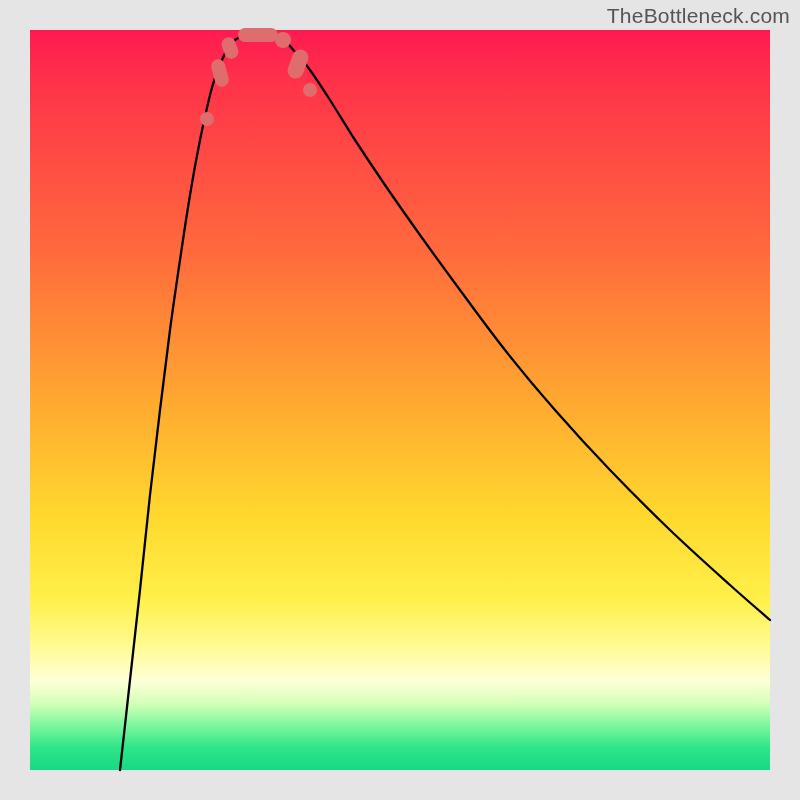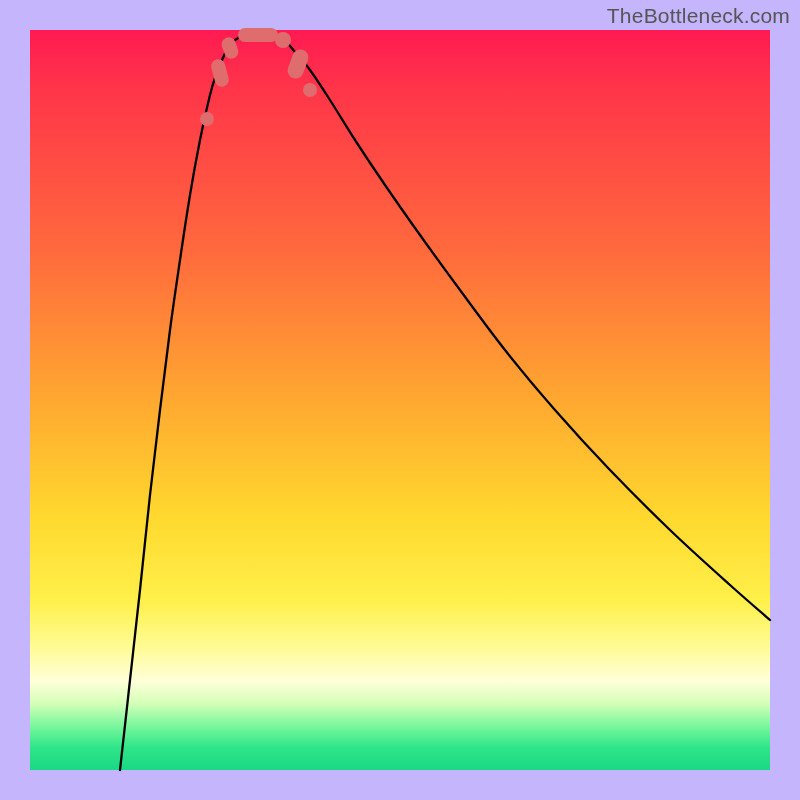--- a/index.html
+++ b/index.html
@@ -10,21 +10,21 @@
     overflow: hidden;
     background: #000;
     font-family: Arial, Helvetica, sans-serif;
   }
   .frame {
     position: absolute;
     left: 0;
     top: 0;
     width: 800px;
     height: 800px;
-    background: #c4b5fd;
+    background: #e5e5e5;
   }
   .plot {
     position: absolute;
     left: 30px;
     top: 30px;
     width: 740px;
     height: 740px;
     
     background: linear-gradient(
       to bottom,

